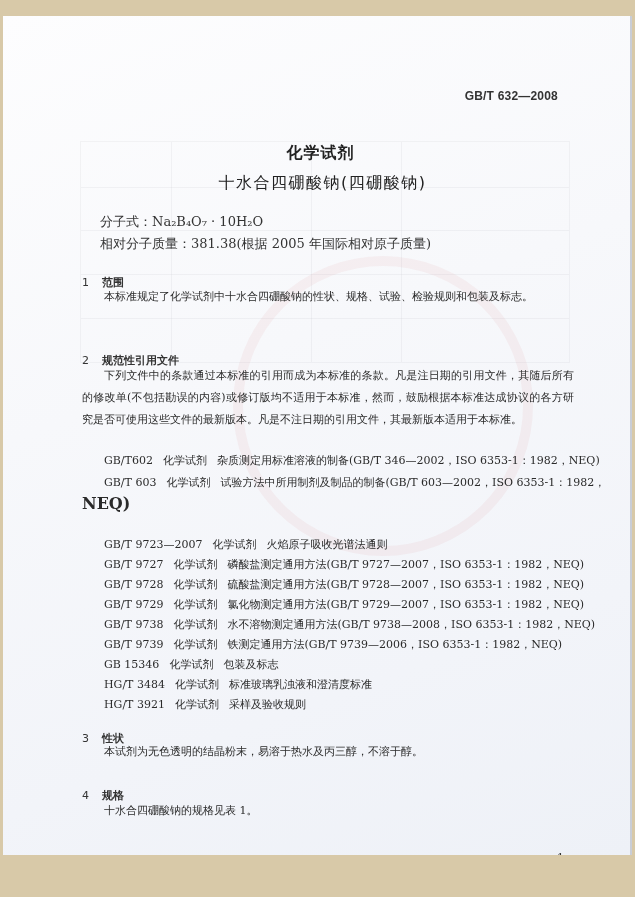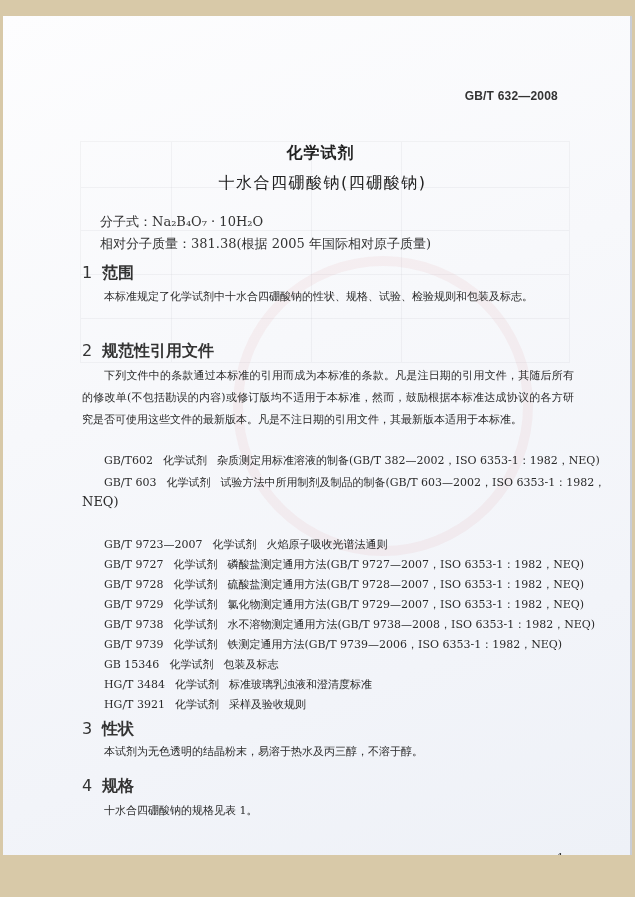--- a/index.html
+++ b/index.html
@@ -90,23 +90,24 @@
     .meta {
       position: absolute;
       left: 97px;
       font-size: 13px;
       color: #333;
     }
     .sec-head {
       position: absolute;
       left: 79px;
       font-family: "DejaVu Sans", sans-serif;
-      font-size: 16px;
-      font-weight: bold;
-      color: #333;
+      font-size: 11px;
+      font-weight: bold;
+      color: #333;
+      margin-top: 12px;
     }
     .sec-head .num {
       display: inline-block;
       width: 20px;
       font-weight: normal;
     }
     .para {
       position: absolute;
       left: 79px;
       width: 490px;
@@ -121,22 +122,23 @@
       left: 101px;
       font-size: 11px;
       color: #2a2a2a;
       white-space: nowrap;
     }
     .ref .code { margin-right: 10px; }
     .ref .cat { margin-right: 10px; }
     .ref-wrap {
       position: absolute;
       left: 79px;
-      font-size: 13px;
-      color: #2a2a2a;
+      font-size: 16px;
+      color: #2a2a2a;
+      font-weight: bold;
     }
     .page-num {
       position: absolute;
       right: 66px;
       top: 835px;
       font-size: 11px;
       color: #333;
     }
   </style>
 </head>
@@ -173,21 +175,21 @@
     <span class="num">1</span><span>范围</span>
   </div>
   <div class="para" style="top:270px">本标准规定了化学试剂中十水合四硼酸钠的性状、规格、试验、检验规则和包装及标志。</div>
 
   <div class="sec-head" style="top:325px">
     <span class="num">2</span><span>规范性引用文件</span>
   </div>
   <div class="para" style="top:349px; width:492px;">下列文件中的条款通过本标准的引用而成为本标准的条款。凡是注日期的引用文件，其随后所有的修改单(不包括勘误的内容)或修订版均不适用于本标准，然而，鼓励根据本标准达成协议的各方研究是否可使用这些文件的最新版本。凡是不注日期的引用文件，其最新版本适用于本标准。</div>
 
   <div class="ref" style="top:437px">
-    <span class="code">GB/T602</span><span class="cat">化学试剂</span><span>杂质测定用标准溶液的制备(GB/T 382—2002，ISO 6353-1：1982，NEQ)</span>
+    <span class="code">GB/T602</span><span class="cat">化学试剂</span><span>杂质测定用标准溶液的制备(GB/T 346—2002，ISO 6353-1：1982，NEQ)</span>
   </div>
   <div class="ref" style="top:459px">
     <span class="code">GB/T 603</span><span class="cat">化学试剂</span><span>试验方法中所用制剂及制品的制备(GB/T 603—2002，ISO 6353-1：1982，</span>
   </div>
   <div class="ref-wrap" style="top:478px">NEQ)</div>
   <div class="ref" style="top:521px">
     <span class="code">GB/T 9723—2007</span><span class="cat">化学试剂</span><span>火焰原子吸收光谱法通则</span>
   </div>
   <div class="ref" style="top:541px">
     <span class="code">GB/T 9727</span><span class="cat">化学试剂</span><span>磷酸盐测定通用方法(GB/T 9727—2007，ISO 6353-1：1982，NEQ)</span>

